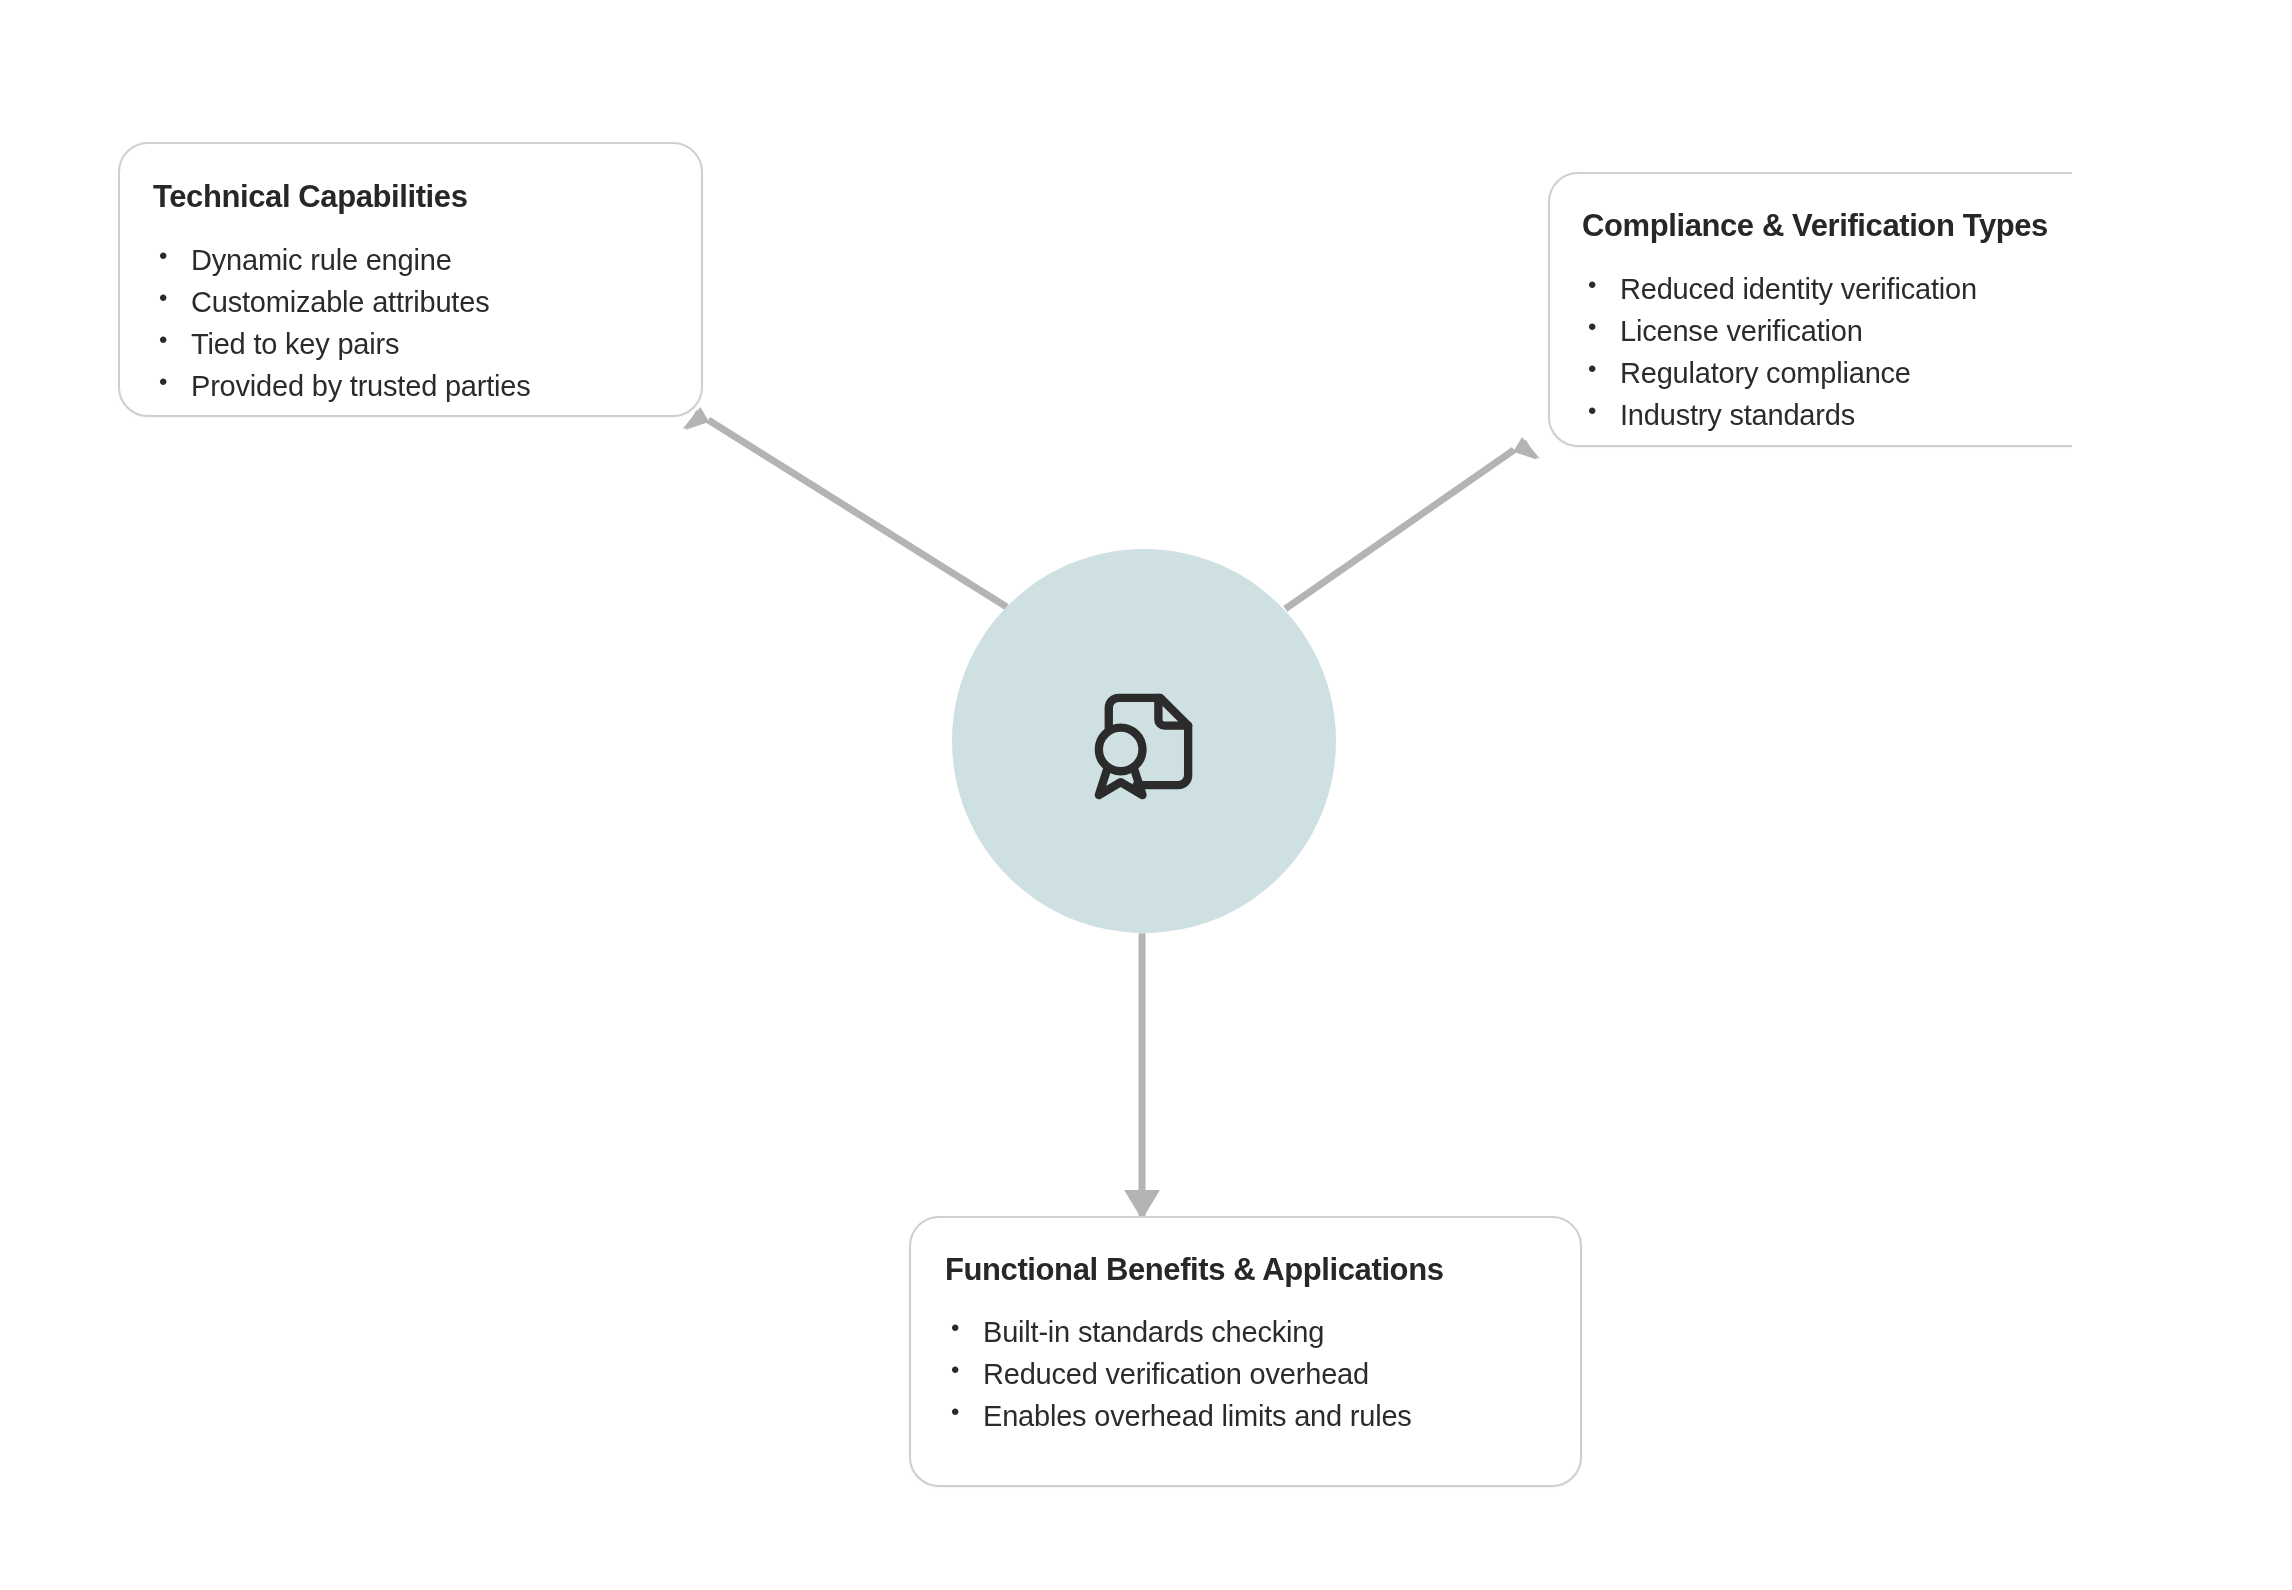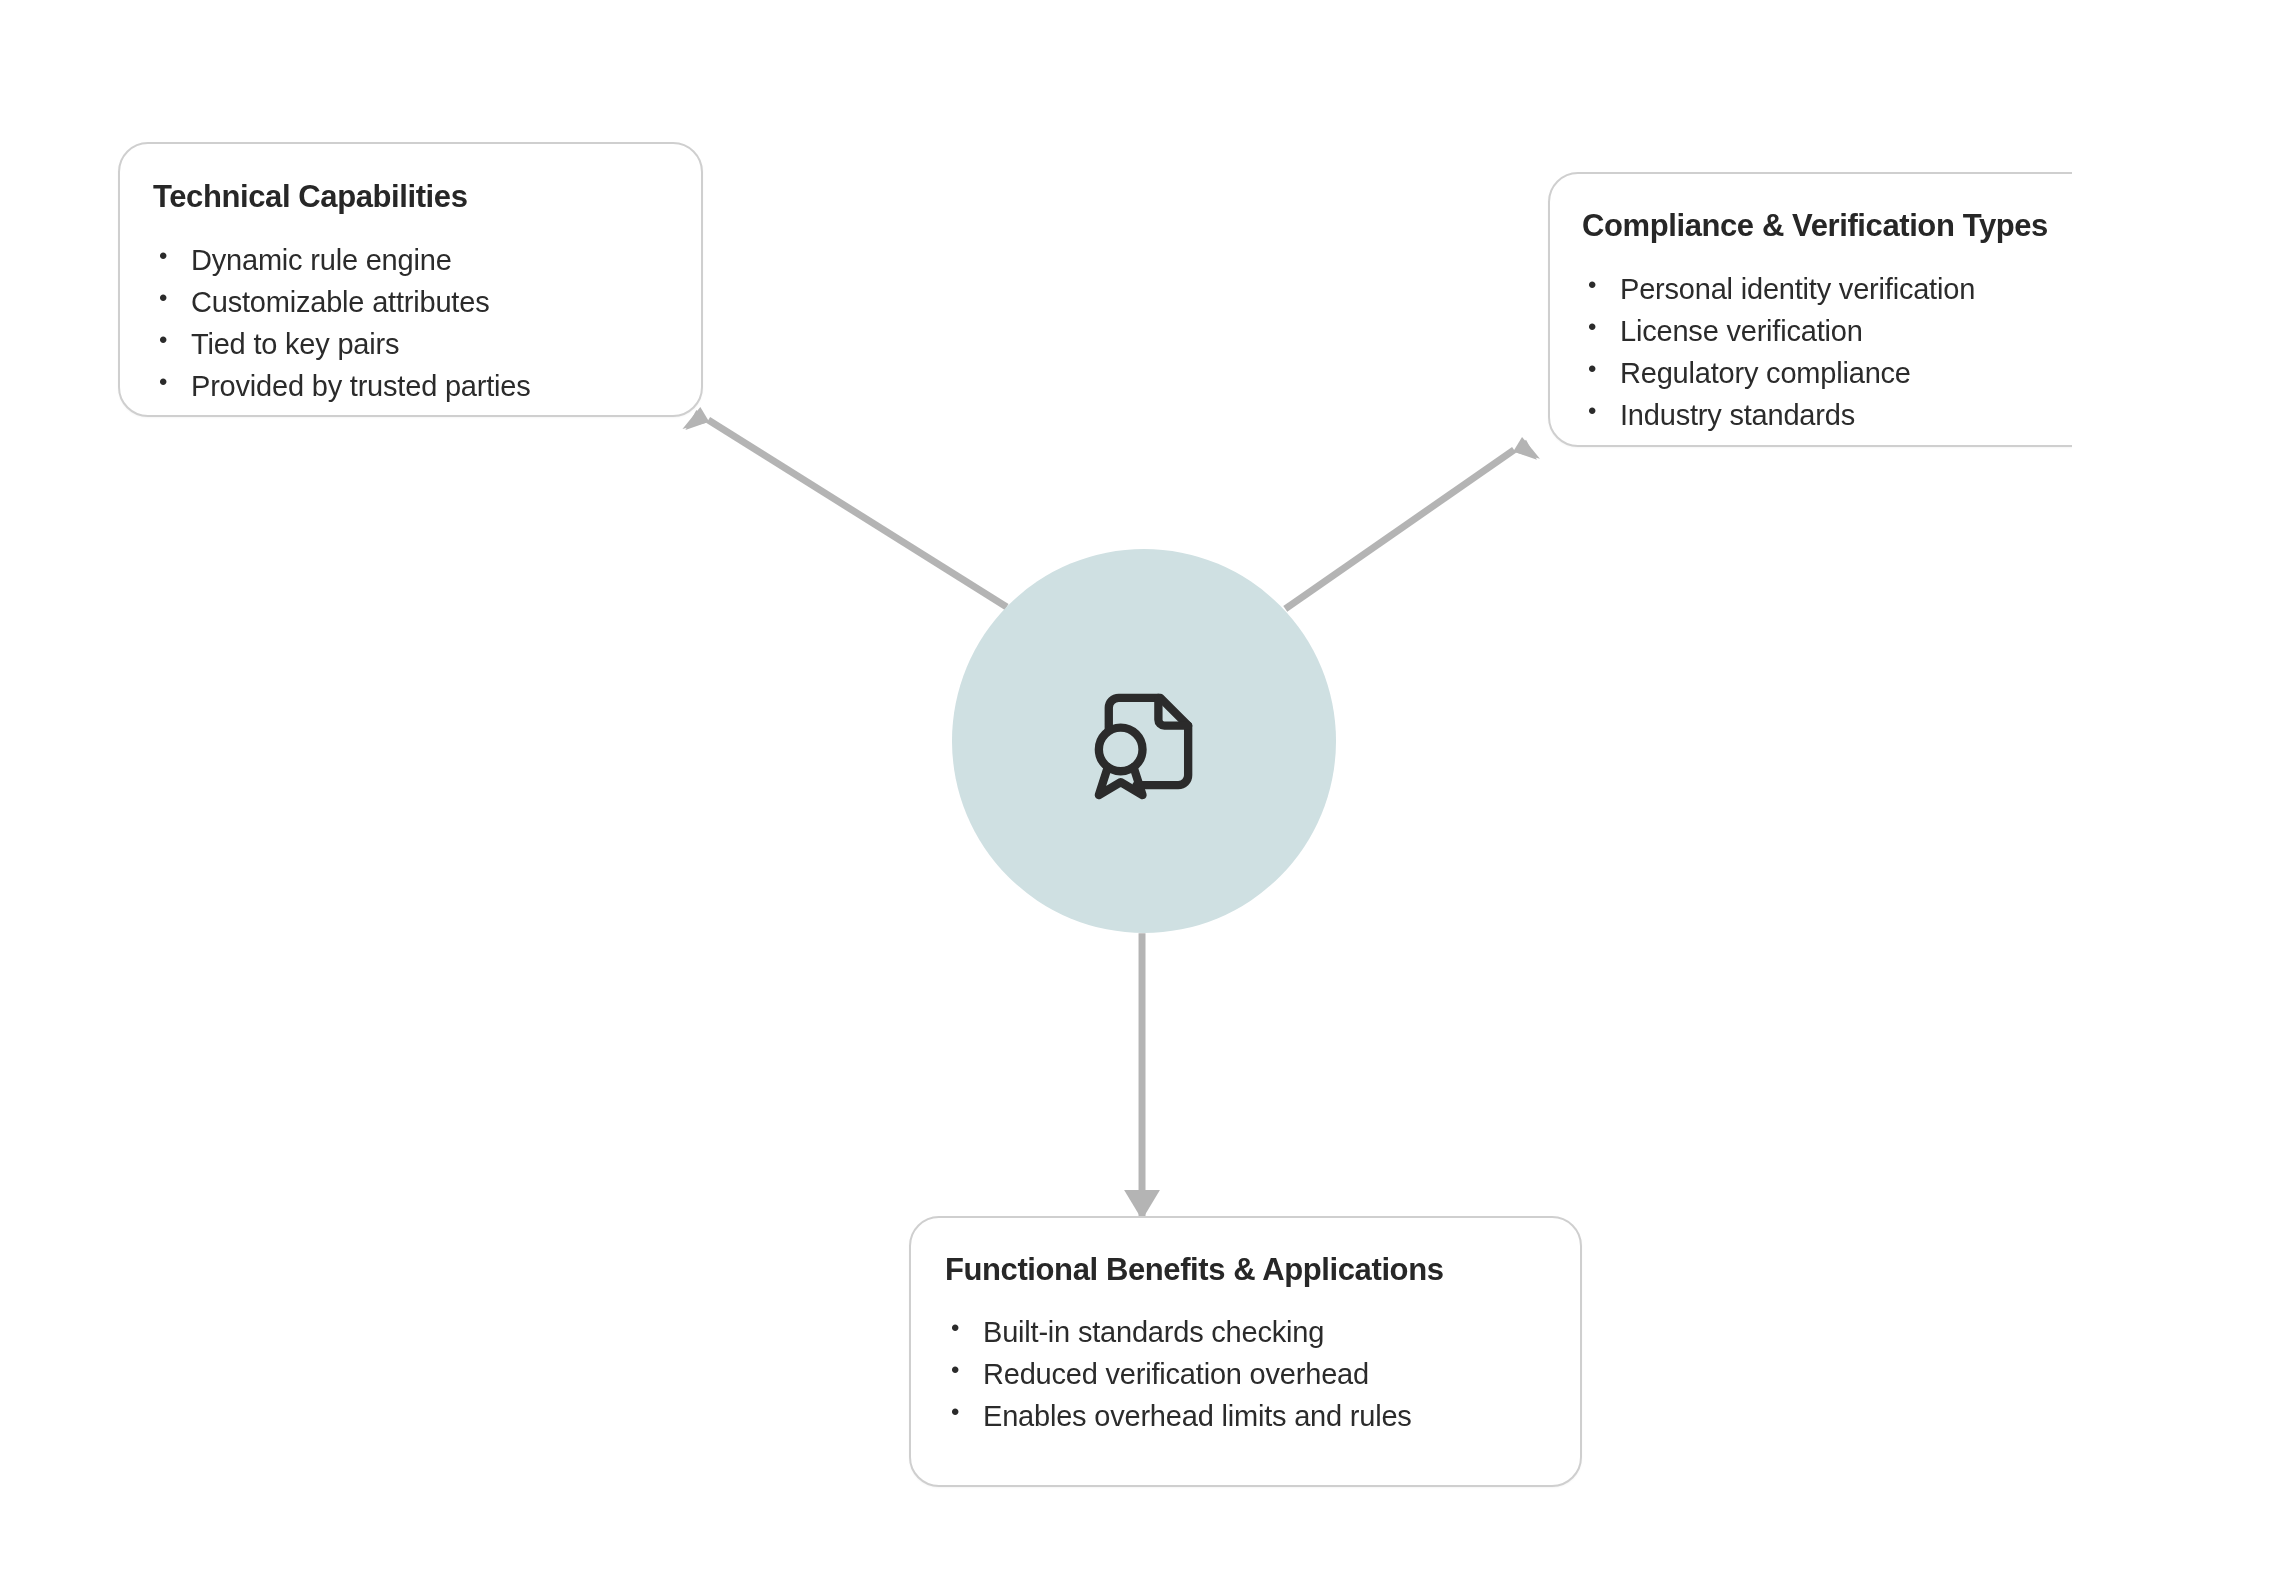--- a/index.html
+++ b/index.html
@@ -155,21 +155,21 @@
       <li>Dynamic rule engine</li>
       <li>Customizable attributes</li>
       <li>Tied to key pairs</li>
       <li>Provided by trusted parties</li>
     </ul>
   </div>
 
   <div class="card" id="card-compliance">
     <div class="card-title">Compliance &amp; Verification Types</div>
     <ul class="card-list">
-      <li>Personal identity verification</li>
+      <li>Reduced identity verification</li>
       <li>License verification</li>
       <li>Regulatory compliance</li>
       <li>Industry standards</li>
     </ul>
   </div>
 
   <div class="card" id="card-functional">
     <div class="card-title">Functional Benefits &amp; Applications</div>
     <ul class="card-list">
       <li>Built-in standards checking</li>

